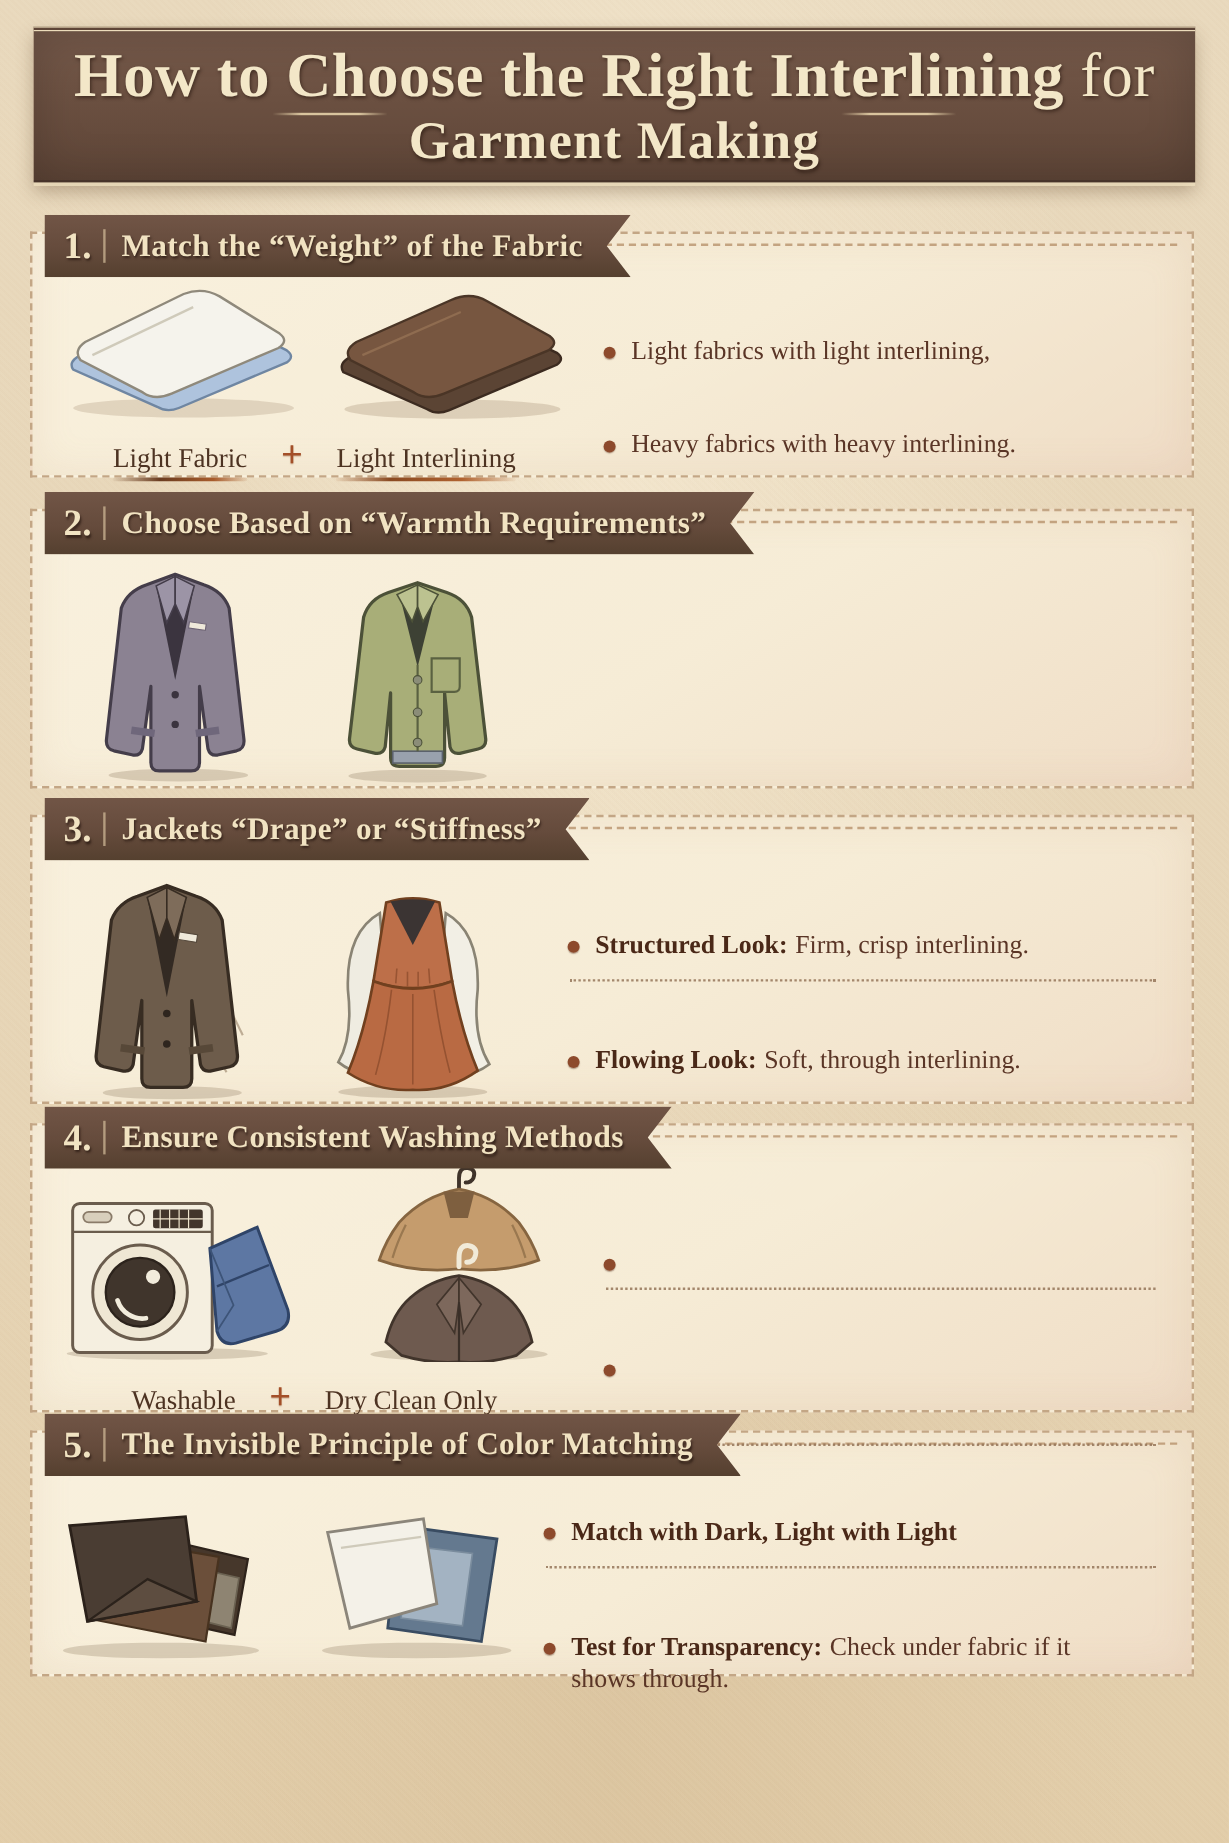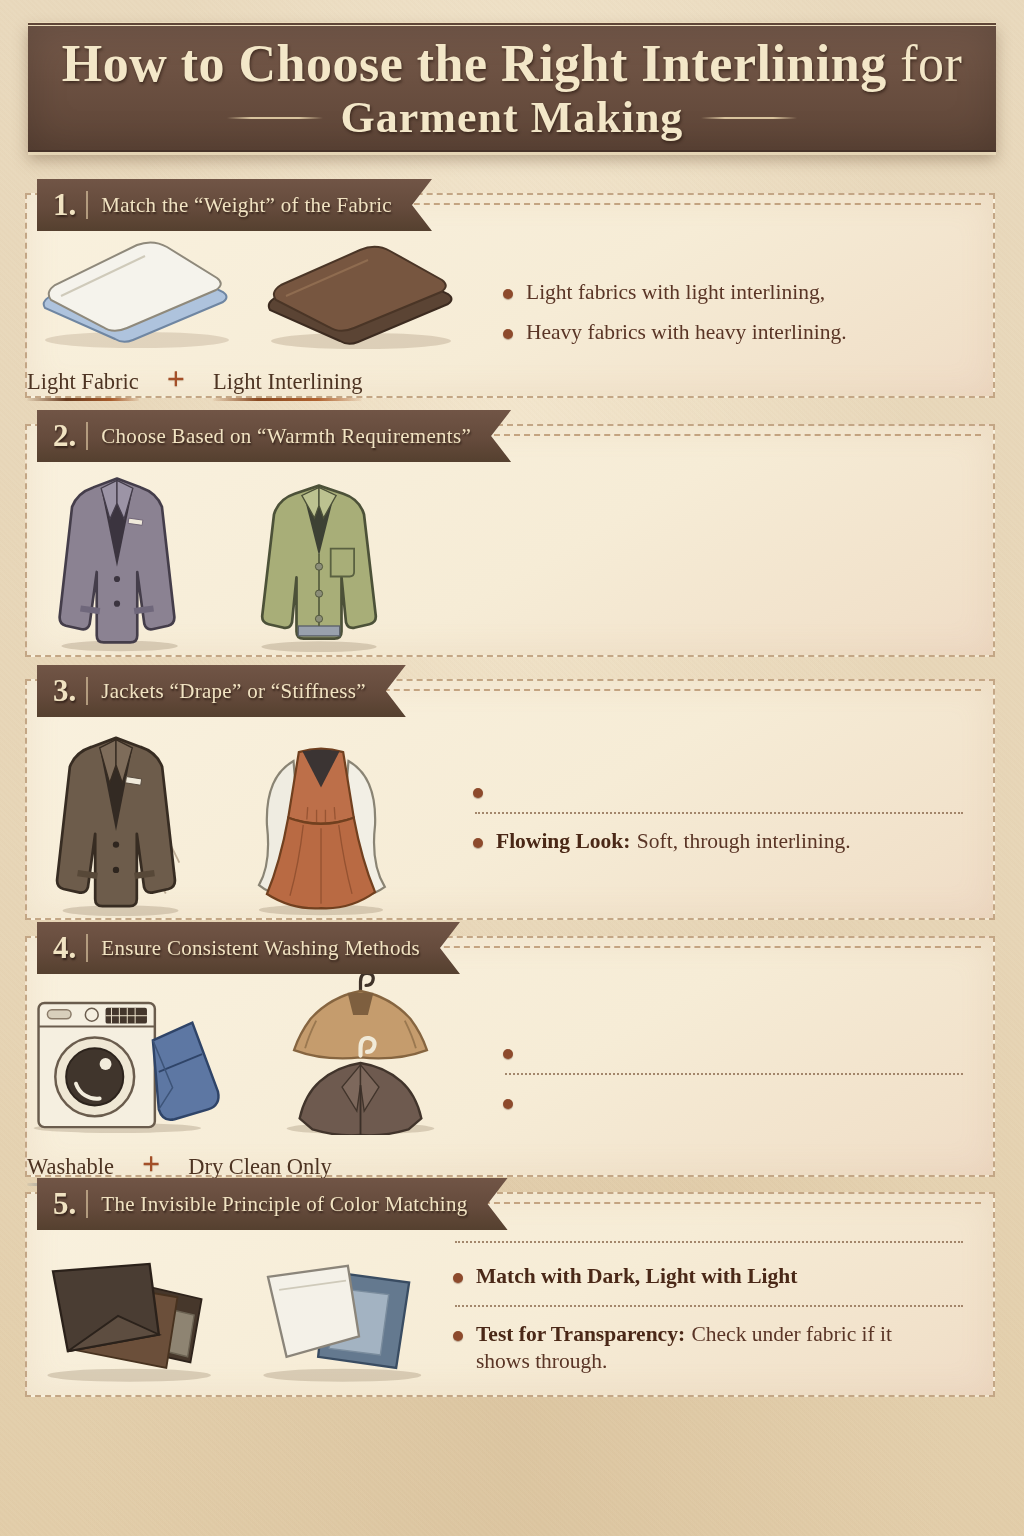--- a/index.html
+++ b/index.html
@@ -23,21 +23,21 @@
     position:absolute; left:28px; right:28px; top:22px; height:130px;
     background:linear-gradient(180deg,#75594a 0%, #6b5041 45%, #5e4537 100%);
     border-top:4px double #ecdcbb;
     border-bottom:2px solid #47332a;
     box-shadow:0 3px 0 rgba(238,222,190,.8), 0 8px 14px rgba(90,60,35,.35), inset 0 0 40px rgba(0,0,0,.18);
     display:flex; flex-direction:column; justify-content:center; align-items:center;
     color:#f3e7c8; text-align:center;
   }
   .h-line1 { font-size:52px; font-weight:bold; letter-spacing:.5px; text-shadow:1px 2px 3px rgba(30,15,8,.55); line-height:1.15; }
   .h-line1 .regular { font-weight:normal; }
-  .h-line2 { font-size:44px; font-weight:bold; letter-spacing:1px; text-shadow:1px 2px 3px rgba(30,15,8,.55); display:flex; align-items:center; gap:18px; line-height:1.1; }
+  .h-line2 { font-size:44px; font-weight:bold; letter-spacing:1px; text-shadow:1px 2px 3px rgba(30,15,8,.55); display:flex; align-items:flex-start; gap:18px; line-height:1.1; }
   .orn { display:inline-block; width:96px; height:2px; background:linear-gradient(90deg, rgba(233,216,180,0), #d9c49e 25%, #d9c49e 75%, rgba(233,216,180,0)); }
 
   
   .section {
     position:absolute; left:25px; width:970px;
     border:2px dashed #c3a685;
     background:linear-gradient(150deg,#f9f1de 0%, #f6ecd6 55%, #f1e1ca 88%, #efdbc6 100%);
     box-shadow:inset 0 0 34px rgba(188,150,108,.14);
   }
   .s1 { top:193px; height:205px; }
@@ -54,31 +54,31 @@
     position:absolute; top:-16px; left:10px; height:52px; z-index:2;
     display:inline-flex; align-items:center;
     padding:0 40px 0 16px;
     background:linear-gradient(180deg,#715546 0%, #654b3c 55%, #55402f 100%);
     clip-path:polygon(0 0, 100% 0, calc(100% - 20px) 50%, 100% 100%, 0 100%);
     color:#f1e3c2;
     filter:drop-shadow(0 5px 4px rgba(70,45,25,.4));
   }
   .rib-num { font-size:31px; font-weight:bold; text-shadow:1px 2px 2px rgba(25,12,6,.6); }
   .rib-sep { width:2px; height:28px; background:#cdb795; opacity:.75; margin:0 13px 0 10px; }
-  .rib-title { font-size:21px; font-weight:normal; letter-spacing:.3px; text-shadow:1px 2px 2px rgba(25,12,6,.6); white-space:nowrap; }
+  .rib-title { font-size:26px; font-weight:bold; letter-spacing:.3px; text-shadow:1px 2px 2px rgba(25,12,6,.6); white-space:nowrap; }
 
   .s-body { position:relative; z-index:1; display:flex; height:100%; padding-top:40px; }
-  .illus-col { display:flex; flex-direction:column; align-items:flex-start; justify-content:center; }
+  .illus-col { display:flex; flex-direction:column; align-items:center; justify-content:center; }
   .s1 .illus-col { width:470px; } .s2 .illus-col { width:440px; }
   .s3 .illus-col { width:440px; } .s4 .illus-col { width:470px; }
   .s5 .illus-col { width:420px; }
   .figs { display:flex; align-items:flex-end; justify-content:center; }
 
   .bullets-col { flex:1; display:flex; flex-direction:column; justify-content:center; padding:0 28px 6px 6px; }
-  .b-row { display:flex; align-items:flex-start; gap:13px; padding:10px 0; }
+  .b-row { display:flex; align-items:flex-start; gap:13px; padding:10px 0;margin-top:38px; }
   .tight .b-row { padding:6px 0; }
   .dot { width:10px; height:10px; border-radius:50%; background:#8d4a2c; margin-top:10px; flex-shrink:0; box-shadow:0 1px 1px rgba(90,50,30,.4); }
   .b-text-wrap { font-size:21.5px; color:#5a3526; line-height:1.3; }
   .b-lead { font-weight:bold; color:#4a2817; }
   .b-text { margin-left:.3em; }
   .b-lead:empty + .b-text { margin-left:0; }
   .b-div { border-top:2px dotted #8f6e52; opacity:.8; margin:4px 2px; }
   .b-div.top { margin-bottom:10px; }
 
   
@@ -242,20 +242,21 @@
             <path d="M75,116 Q70,160 60,196"></path>
               <path d="M95,120 Q95,165 95,205"></path>
               <path d="M115,116 Q121,160 130,194"></path>
           </g>
         </svg>
       </div>
     </div>
     <div class="bullets-col">
       <div class="b-row">
         <span class="dot"></span>
+        <span class="b-text-wrap"><span class="b-lead">Structured Look:</span><span class="b-text">Firm, crisp interlining.</span></span>
       </div>
       <div class="b-div"></div>
       <div class="b-row">
         <span class="dot"></span>
         <span class="b-text-wrap"><span class="b-lead">Flowing Look:</span><span class="b-text">Soft, through interlining.</span></span>
       </div>
     </div>
   </div>
 </section>
 

